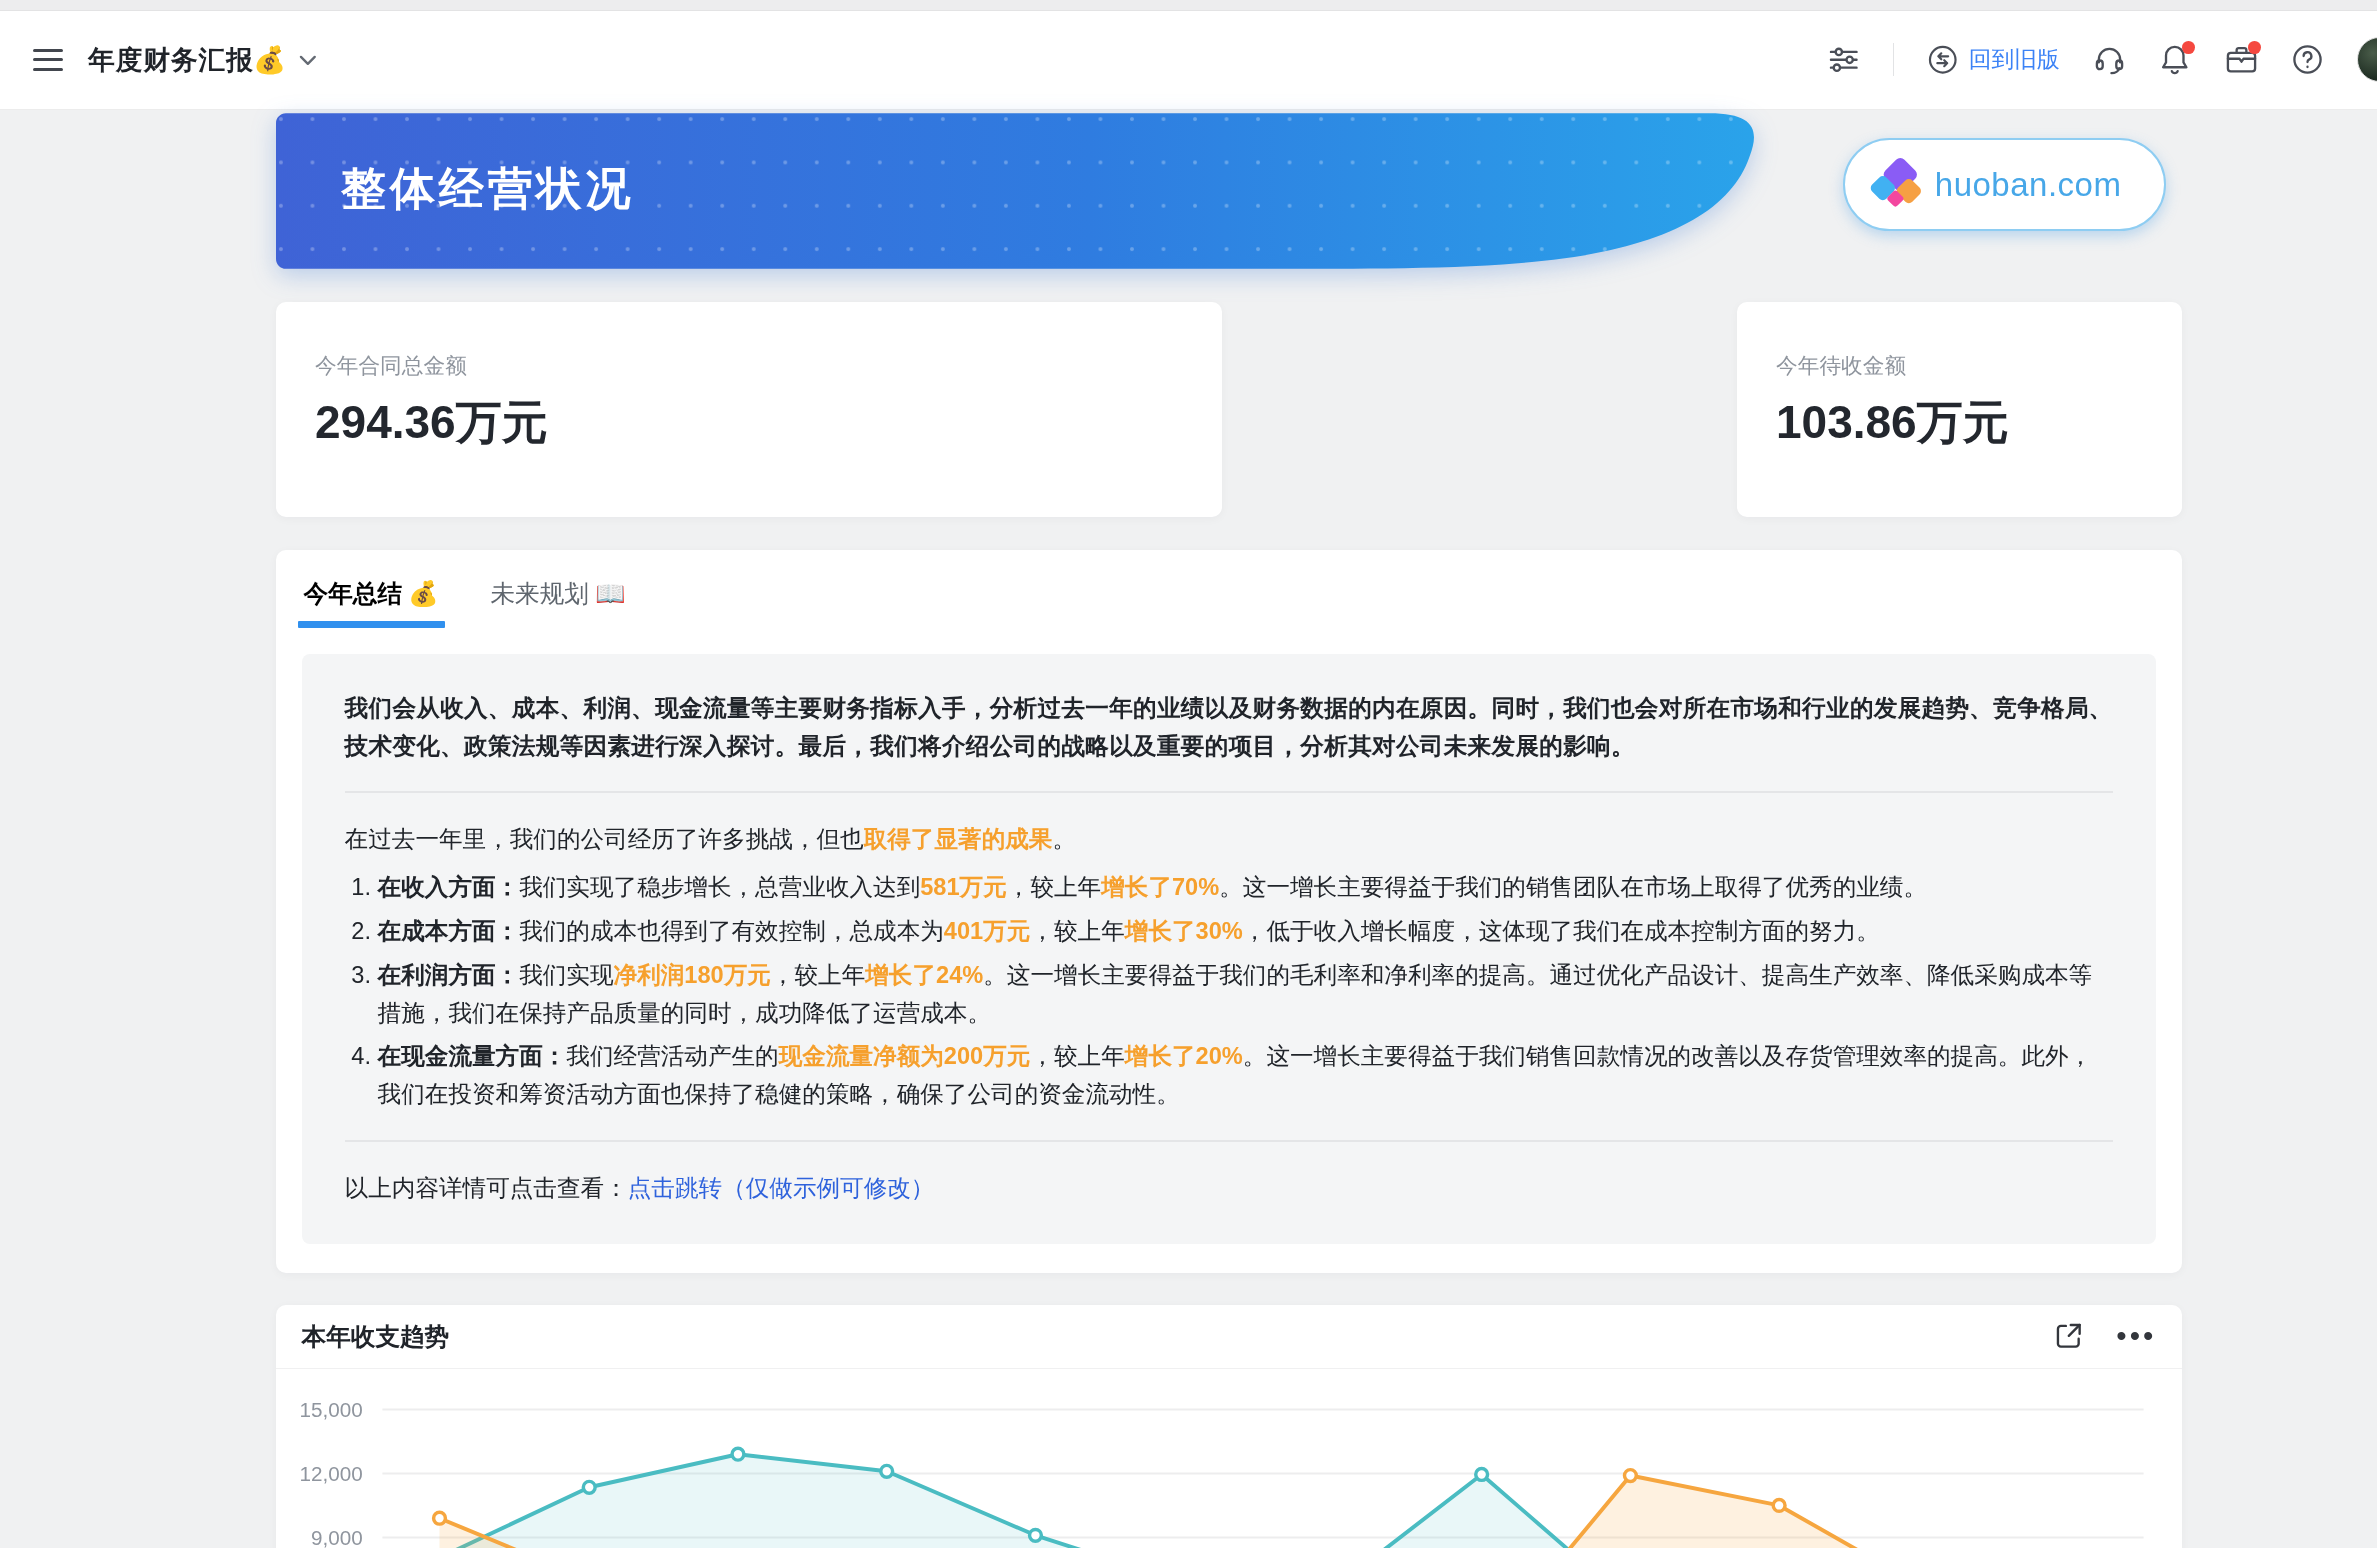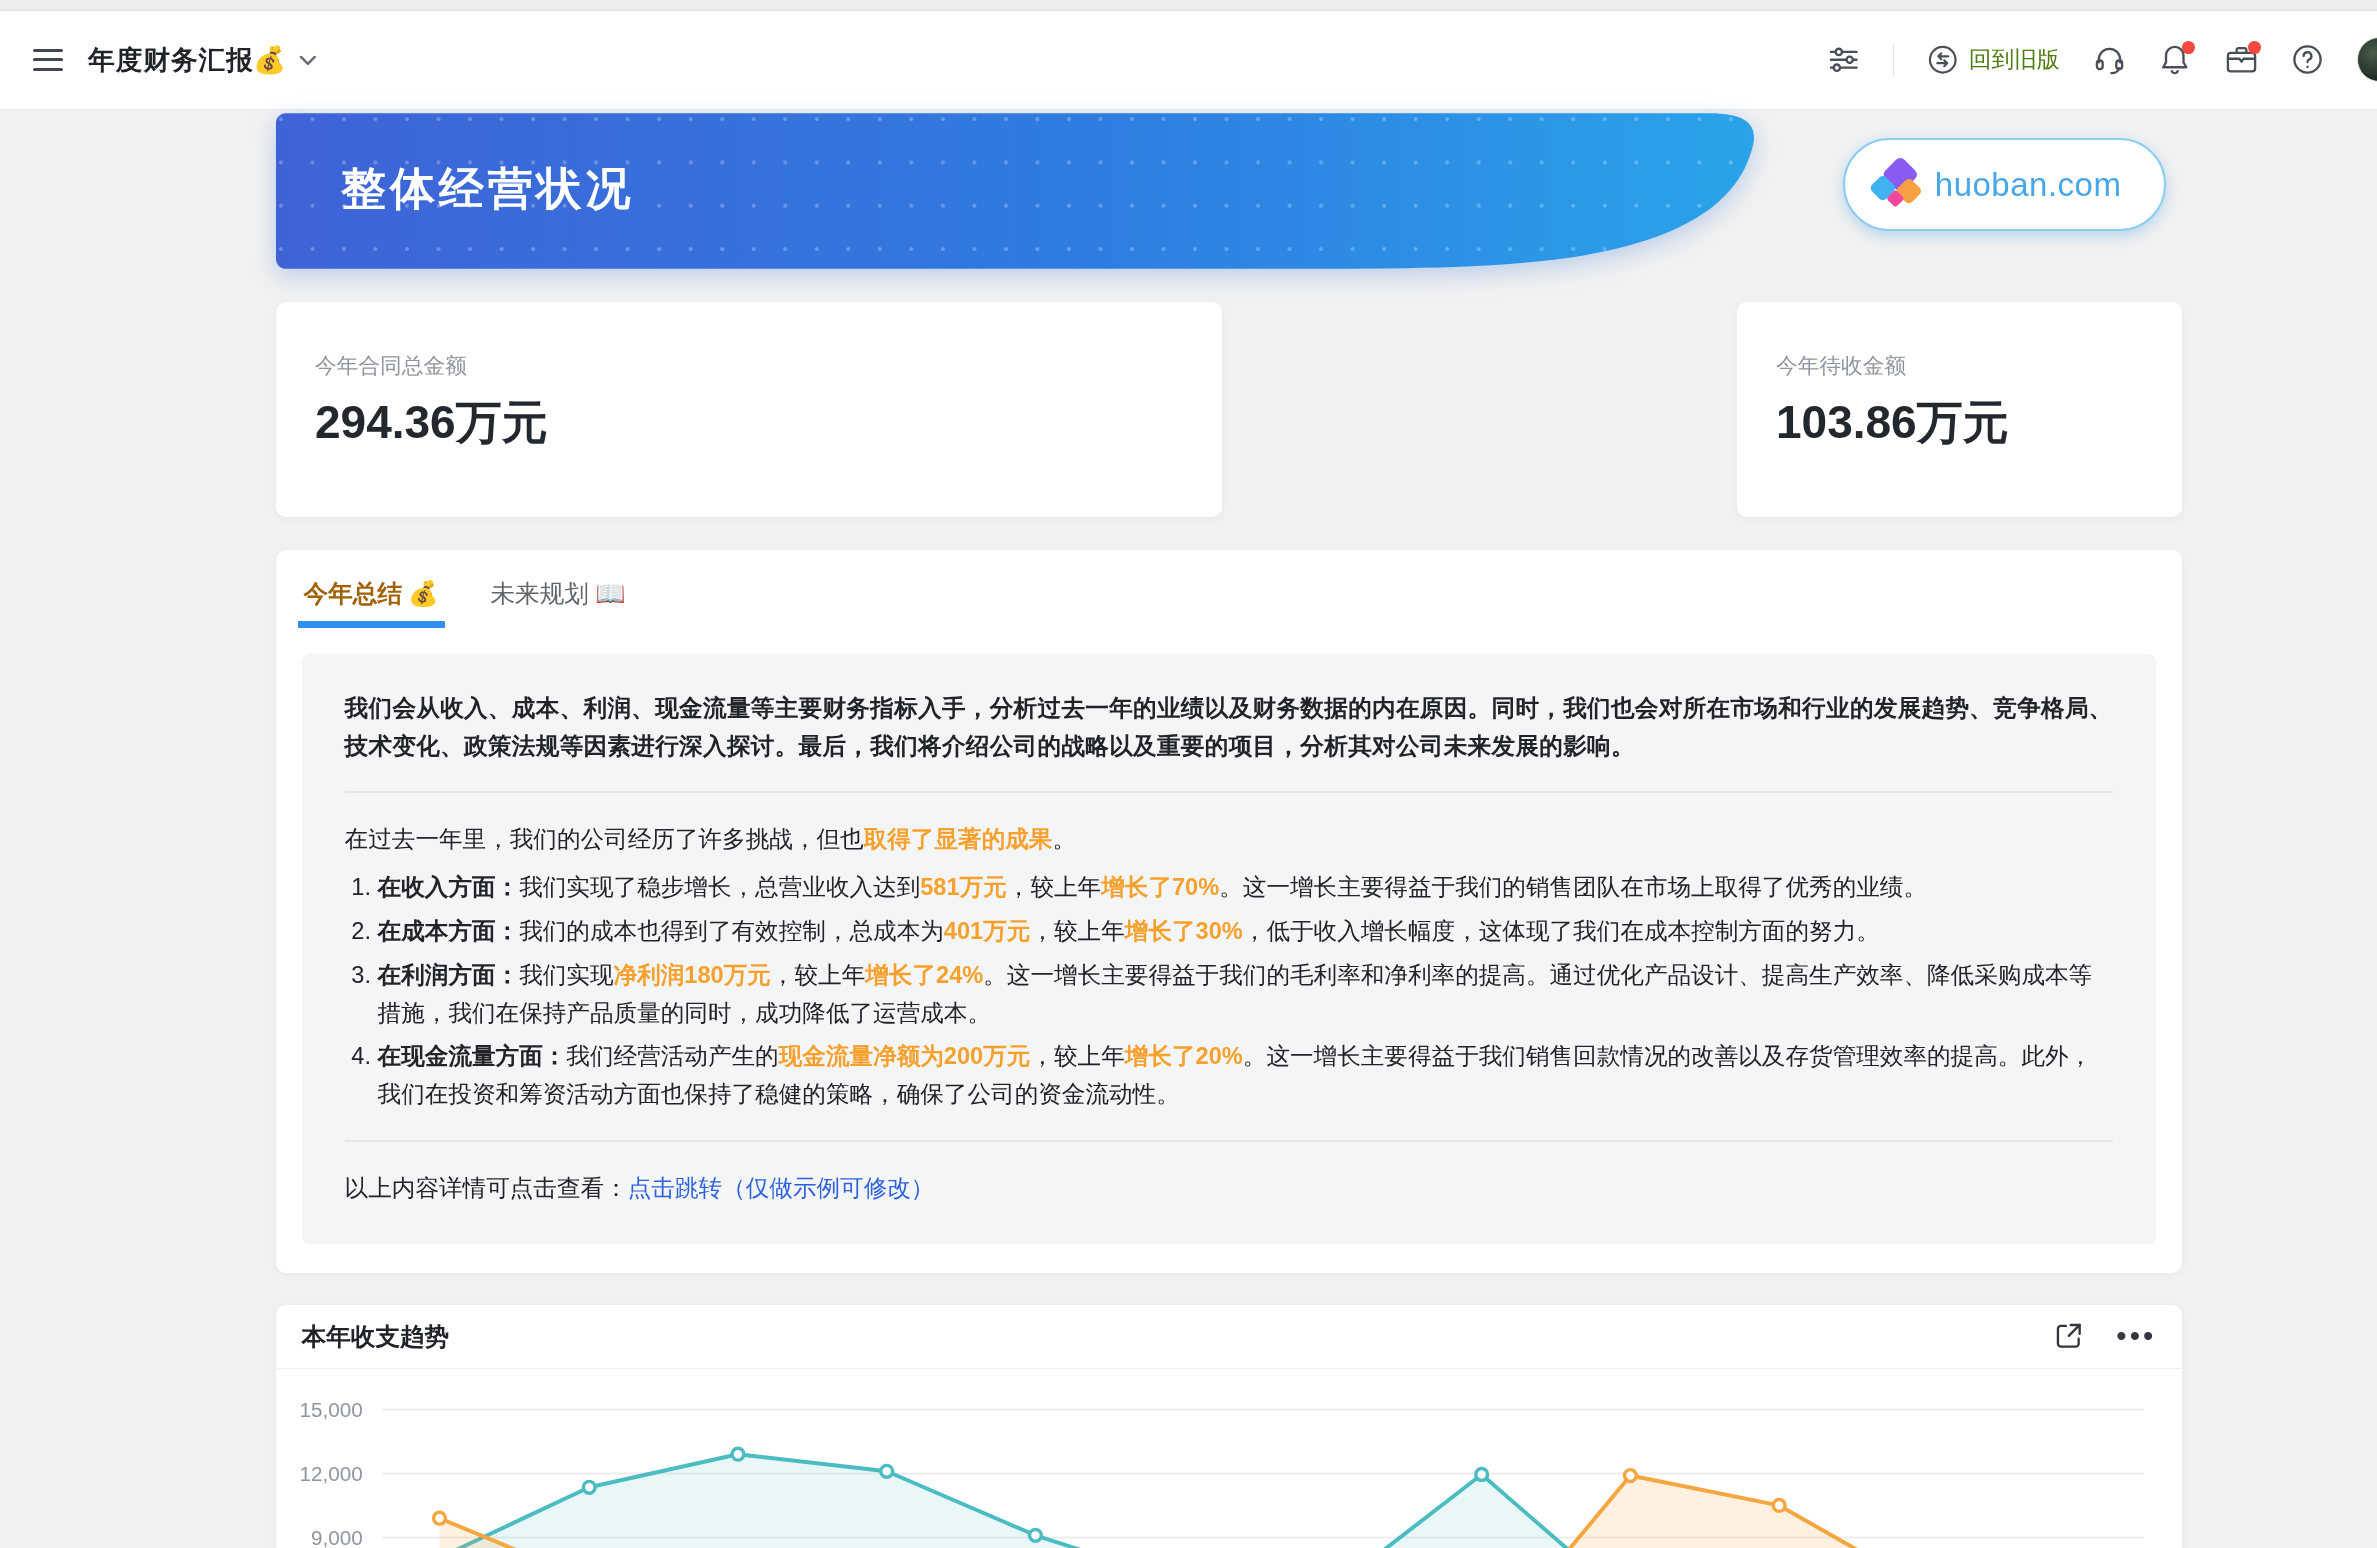--- a/index.html
+++ b/index.html
@@ -12,21 +12,21 @@
   .tb-left { display:flex; align-items:center; gap:25.6px; }
   .hamburger { width:29.6px; height:21.7px; display:flex; flex-direction:column; justify-content:space-between; cursor:pointer; }
   .hamburger span { display:block; height:3px; background:#42464e; border-radius:2px; }
   .tb-title { font-size:26.6px; font-weight:700; color:#20242a; letter-spacing:1px; display:flex; align-items:center; gap:9.9px; }
   .tb-right { margin-left:auto; display:flex; align-items:center; gap:33px; padding-right:0; }
   .tb-icon { width:33px; height:33px; display:flex; align-items:center; justify-content:center; position:relative; cursor:pointer; }
   .tb-icon svg { stroke:#4a4e57; fill:none; stroke-width:2.4; stroke-linecap:round; stroke-linejoin:round; }
   .red-dot { position:absolute; top:-2px; right:-3px; width:12.8px; height:12.8px; border-radius:50%; background:#f5483f; }
   .tb-divider { width:1px; height:33px; background:#e2e3e5; }
   .back-group { display:flex; align-items:center; gap:9.9px; cursor:pointer; }
-  .back-label { font-size:22.7px; color:#4d7c0f; }
+  .back-label { font-size:22.7px; color:#3b82f6; }
   .avatar { width:45px; height:45px; border-radius:50%; background:radial-gradient(circle at 35% 35%, #4a5d4a, #1c2a20 70%, #101a13); flex:0 0 auto; margin-right:-23.6px; border:1px solid #d7d7d7; cursor:pointer; }
 
   
   .content { margin-left:276px; width:1906px; }
 
   
   .banner { position:relative; height:156px; margin-top:3px; }
   .banner svg.shape { position:absolute; inset:0; filter:drop-shadow(0 7.9px 11.8px rgba(45,110,210,.28)); }
   .banner-title { position:absolute; left:65px; top:50%; transform:translateY(-54%); color:#fff; font-size:45px; font-weight:700; letter-spacing:3.9px; }
   .brand-pill { position:absolute; right:15.8px; top:25.6px; height:93px; min-width:323px; background:#fff; border:2px solid #8ecdf2; border-radius:47px; box-shadow:0 4.9px 13.8px rgba(80,160,230,.35); display:flex; align-items:center; gap:11px; padding:0 33px 0 27.6px; cursor:pointer; }
@@ -42,21 +42,21 @@
   .stats-row { display:flex; justify-content:space-between; margin-top:33px; }
   .stat-card { background:#fff; border-radius:9.9px; height:215px; padding:49px 0 0 39px; box-shadow:0 2px 9.9px rgba(31,35,41,.04); }
   .stat-card.wide { width:946px; } .stat-card.s2 { width:440px; } .stat-card.s3 { width:445px; }
   .stat-label { font-size:21.7px; color:#8f959e; }
   .stat-value { font-size:46px; font-weight:700; color:#23272e; margin-top:11.8px; letter-spacing:0; }
 
   
   .summary-card { background:#fff; border-radius:9.9px; margin-top:33px; padding:15.8px 25.6px 29.6px; box-shadow:0 2px 9.9px rgba(31,35,41,.04); }
   .tabs { display:flex; gap:51px; padding-left:2px; }
   .tab { font-size:24.6px; color:#5f666e; padding:11.8px 0 17.7px; position:relative; cursor:pointer; }
-  .tab.active { color:#a16207; font-weight:700; }
+  .tab.active { color:#000000; font-weight:700; }
   .tab.active::after { content:""; position:absolute; left:-5.9px; right:-5.9px; bottom:0; height:6.9px; background:#3090ee; border-radius:1px; }
   .panel { margin-top:25.6px; background:#f4f5f6; border-radius:7.9px; padding:35px 43px 37px; font-size:23.6px; line-height:38px; color:#20242a; }
   .panel .intro { font-weight:700; letter-spacing:0.3px; }
   .panel hr { border:none; border-top:2px solid #e4e5e7; margin:26.6px 0; }
   .panel ol { margin:9.9px 0 0 0; padding-left:33px; }
   .panel ol li { margin-bottom:5.9px; }
   .seg-b { font-weight:700; }
   .seg-o { font-weight:700; color:#f6a02d; }
   .seg-link { color:#2e62dc; cursor:pointer; }
   .panel .footer-line { margin-top:0; }

